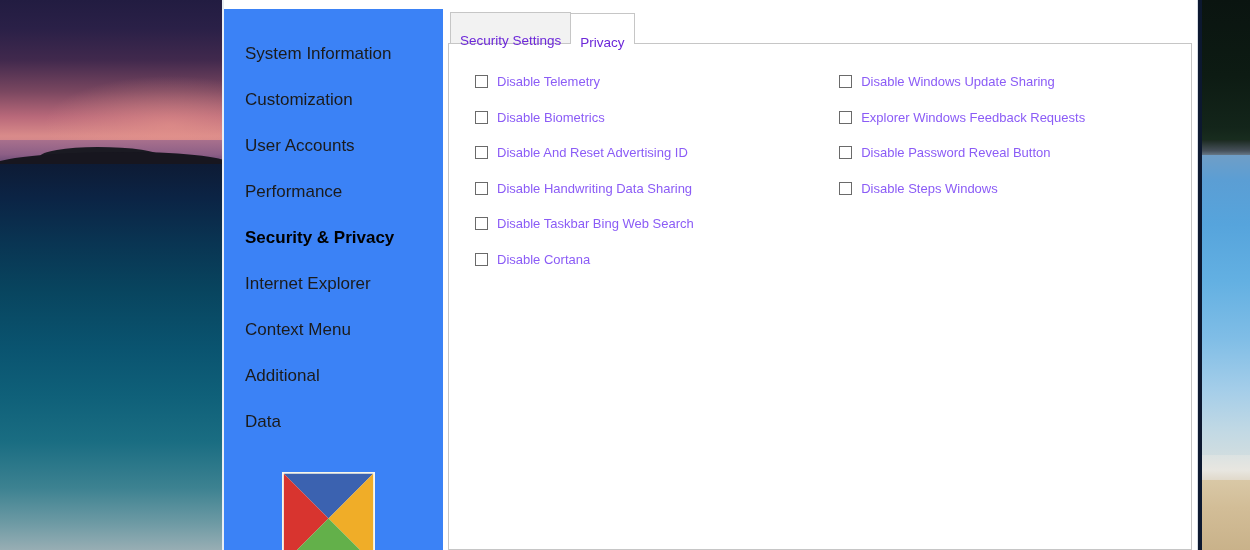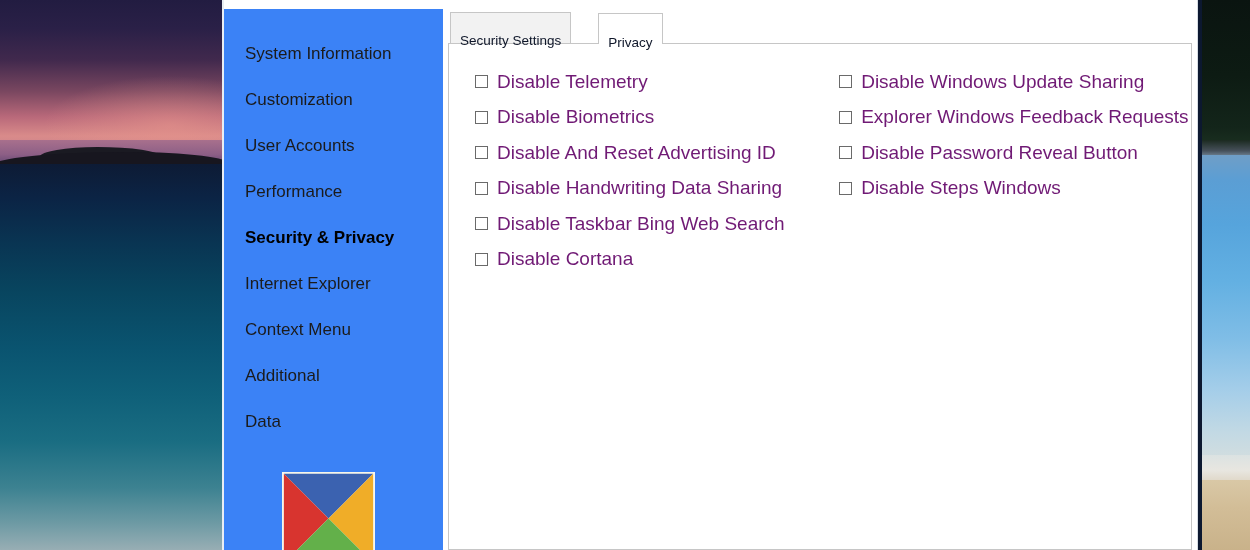--- a/index.html
+++ b/index.html
@@ -172,41 +172,40 @@
   .tabstrip {
     display: flex;
     align-items: flex-end;
     height: 28px;
     padding-left: 2px;
     position: relative;
     z-index: 2;
   }
   .tab {
     font-size: 13.5px;
-    color: #0f172a;
+    color: #6d28d9;
     padding: 15px 9px;
     height: 25px;
     line-height: 25px;
     border: 1px solid #c6c6c6;
     border-bottom: none;
     background: #f2f2f2;
     box-sizing: border-box;
     margin-right: -1px;
     cursor: pointer;
     white-space: nowrap;
   }
   .tab.active {
     background: #ffffff;
     border-color: #c6c6c6;
     height: 28px;
     line-height: 27px;
     position: relative;
     z-index: 3;
     margin-bottom: -1px;
-    margin-left: 28px;
   }
 
   .tab-panel {
     flex: 1 1 auto;
     border: 1px solid #c6c6c6;
     background: #ffffff;
     margin-right: 5px;
     margin-bottom: 0;
     position: relative;
     z-index: 1;
@@ -233,22 +232,22 @@
   .cb-box {
     width: 13px;
     height: 13px;
     border: 1px solid #6a6a6a;
     background: #ffffff;
     box-sizing: border-box;
     flex: 0 0 13px;
   }
   .cb-label {
     margin-left: 9px;
-    font-size: 19px;
-    color: #701a75;
+    font-size: 13px;
+    color: #8b5cf6;
     white-space: nowrap;
   }
 </style>
 </head>
 <body>
 
 <div id="screen">
 
   <div class="wallpaper-left">
     <div class="wl-sky"></div>

